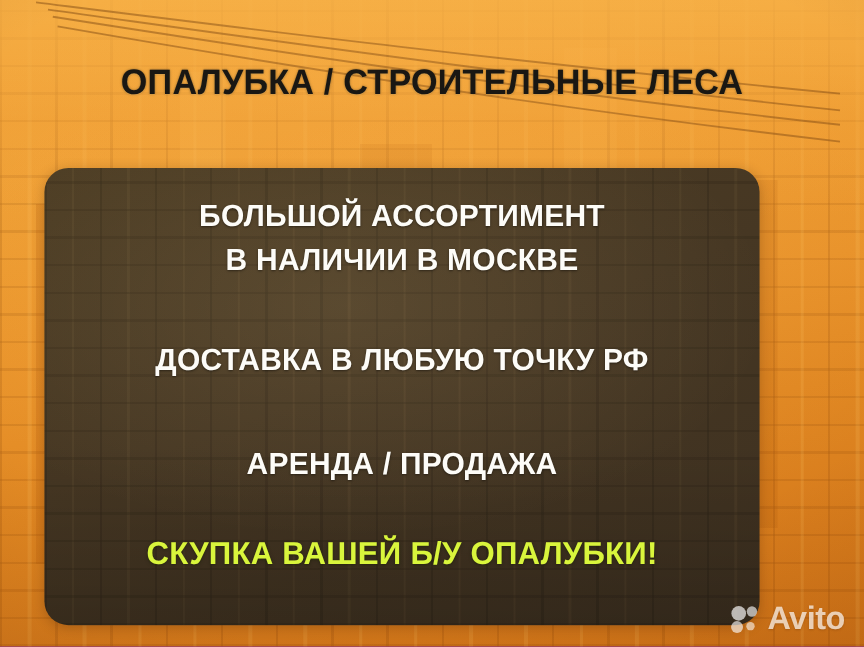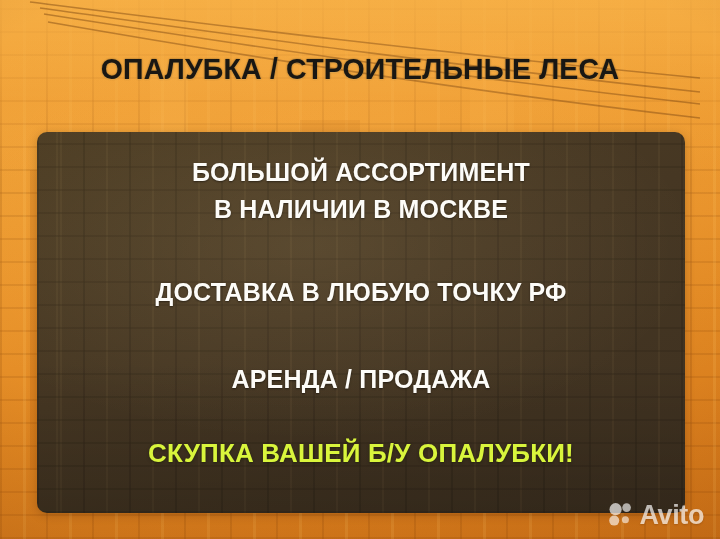--- a/index.html
+++ b/index.html
@@ -128,24 +128,24 @@
     transform: scaleX(.965);
     text-shadow:
       0 1px 0 rgba(255,205,120,.28),
       0 0 2px rgba(25,23,19,.55);
   }
 
   
   .panel {
     position: absolute;
     left: 37px;
-    top: 132px;
-    width: 648px;
+    top: 140px;
+    width: 596px;
     height: 381px;
-    border-radius: 10px;
+    border-radius: 20px;
     background:
       linear-gradient(160deg, #4d3d24 0%, #463723 45%, #3d3020 100%);
     overflow: hidden;
     box-shadow: 0 2px 10px rgba(60,28,2,.25);
   }
   .panel-texture {
     position: absolute;
     inset: 0;
     opacity: .30;
     background-image:
@@ -204,21 +204,21 @@
     font-size: 26.5px;
     text-shadow: 0 1px 3px rgba(20,30,0,.55);
   }
 
   
   .avito {
     position: absolute;
     right: 16px;
     bottom: 10px;
     display: flex;
-    align-items: flex-start;
+    align-items: flex-end;
     gap: 7px;
     opacity: .78;
   }
   .avito-mark { display: block; }
   .avito-word {
     font-size: 27px;
     font-weight: 700;
     color: rgba(255,255,255,.88);
     letter-spacing: -.4px;
     line-height: 1;

